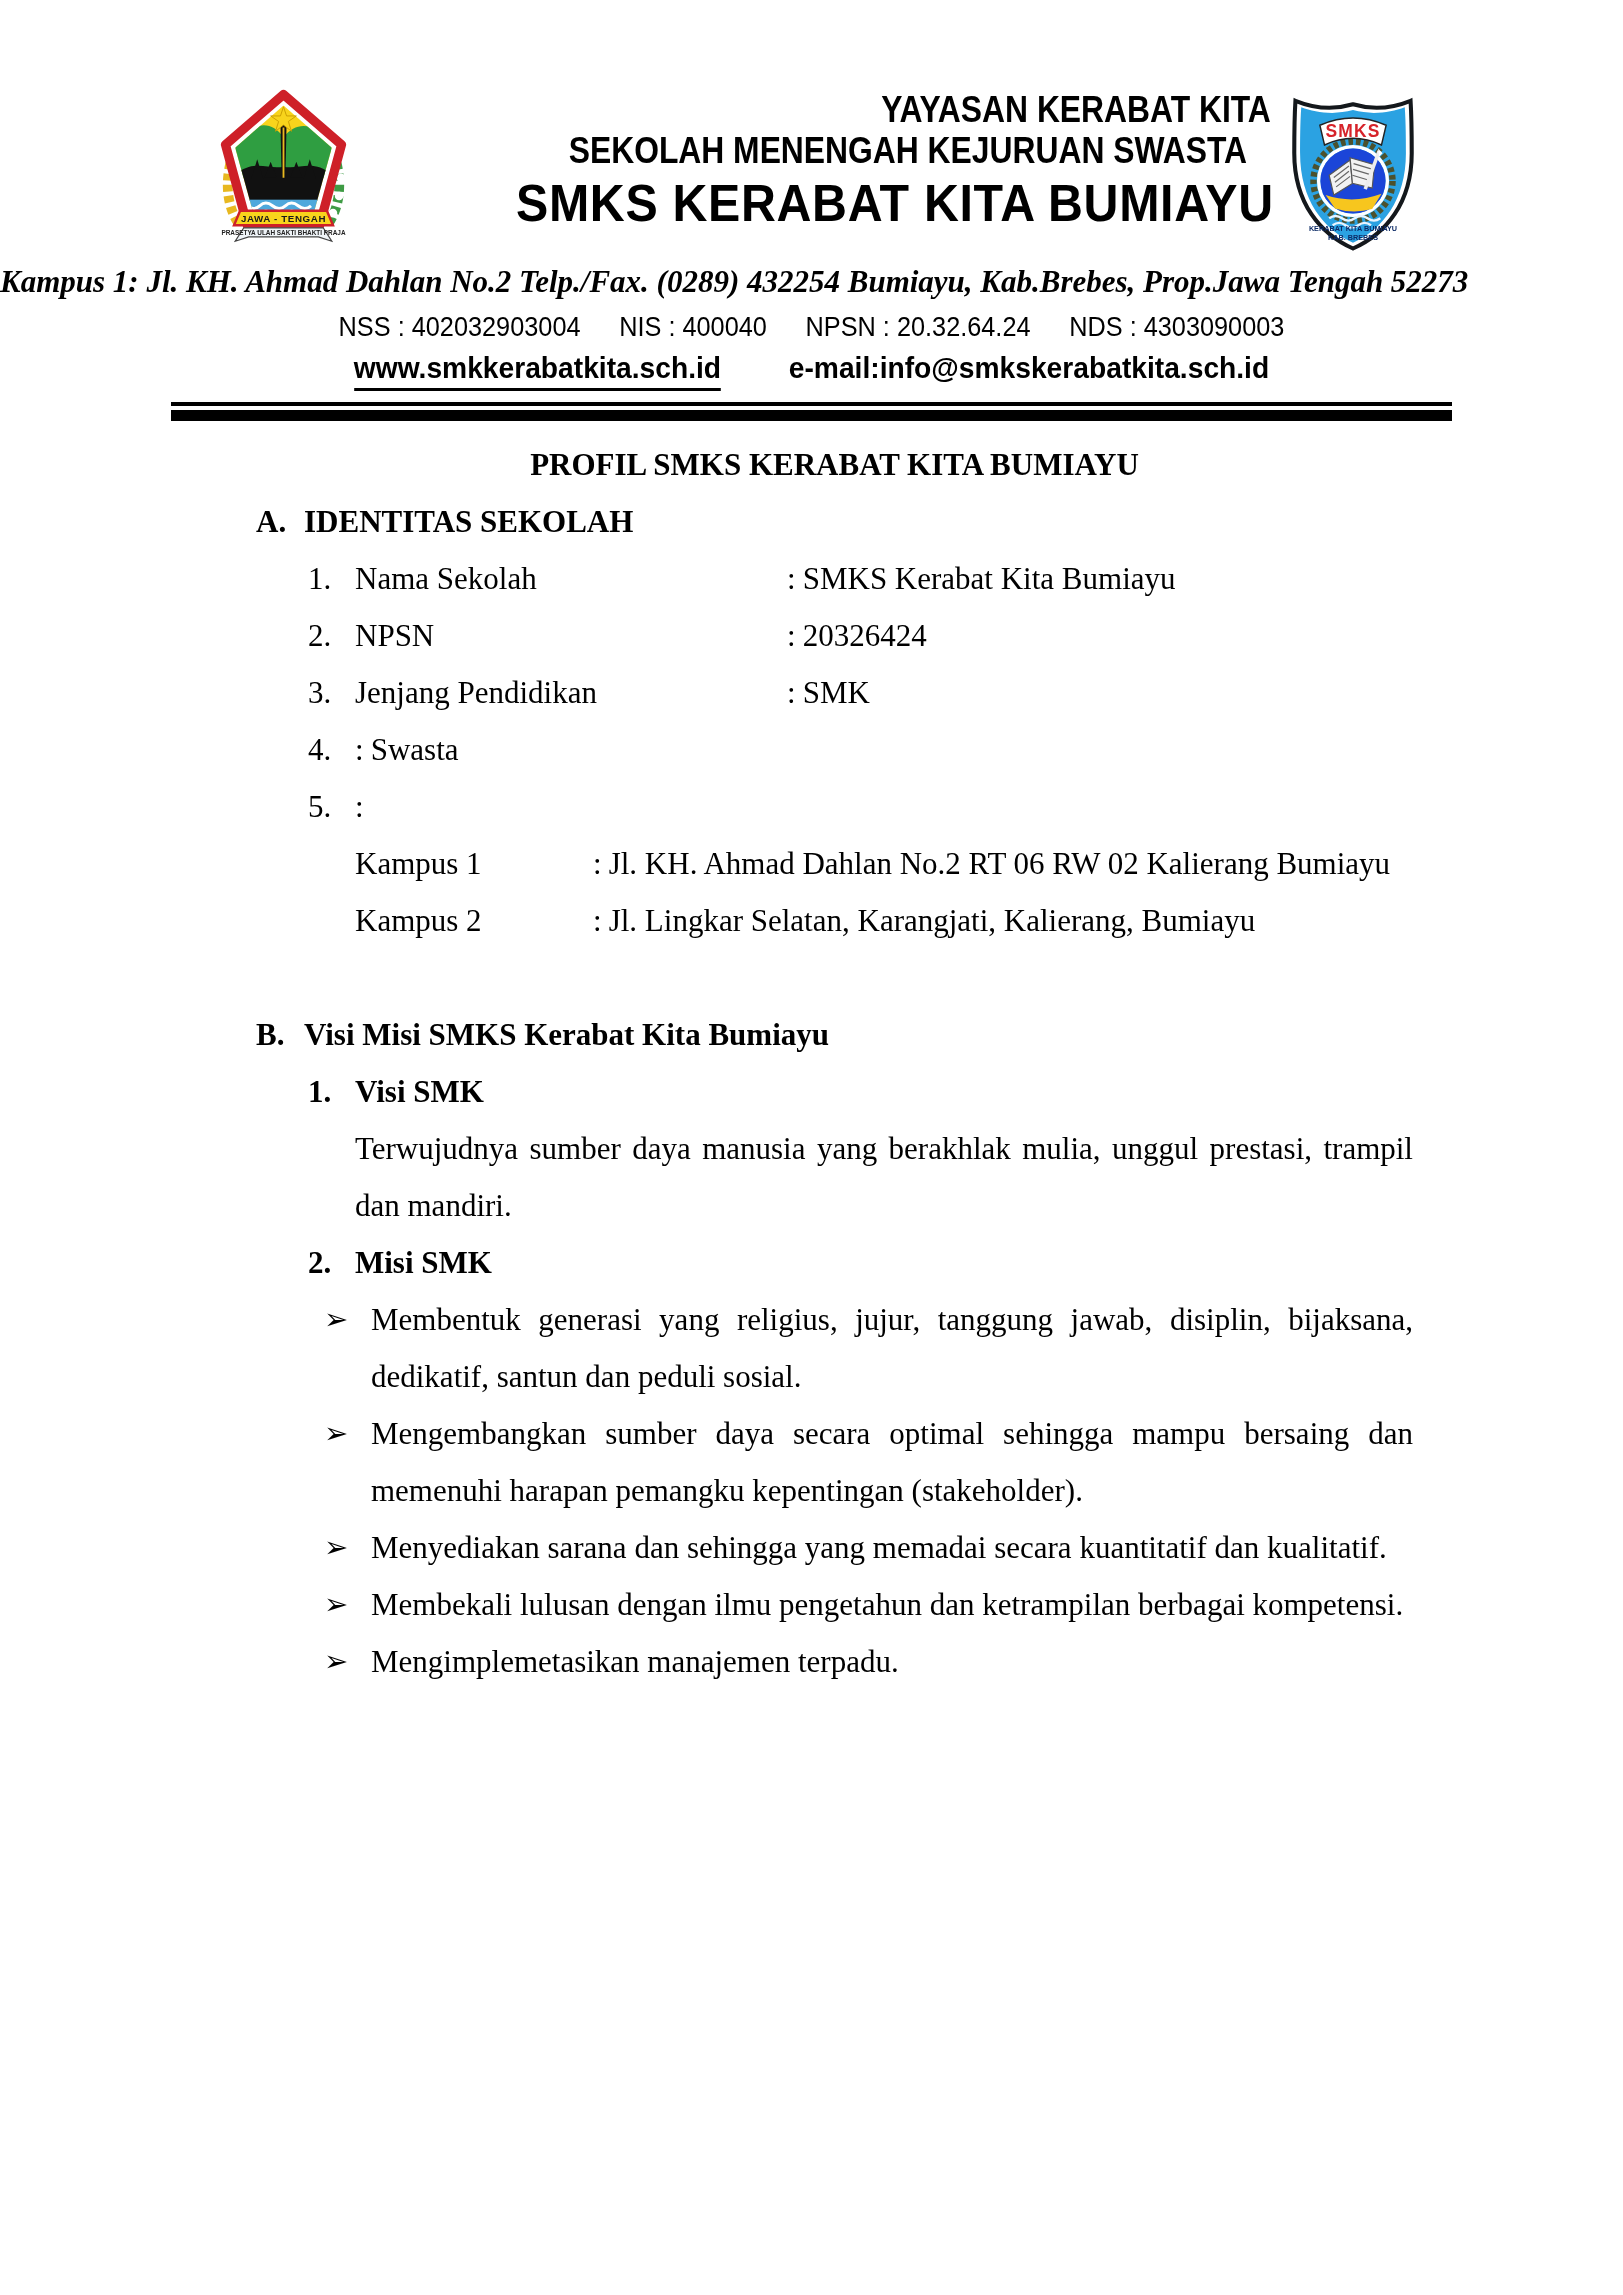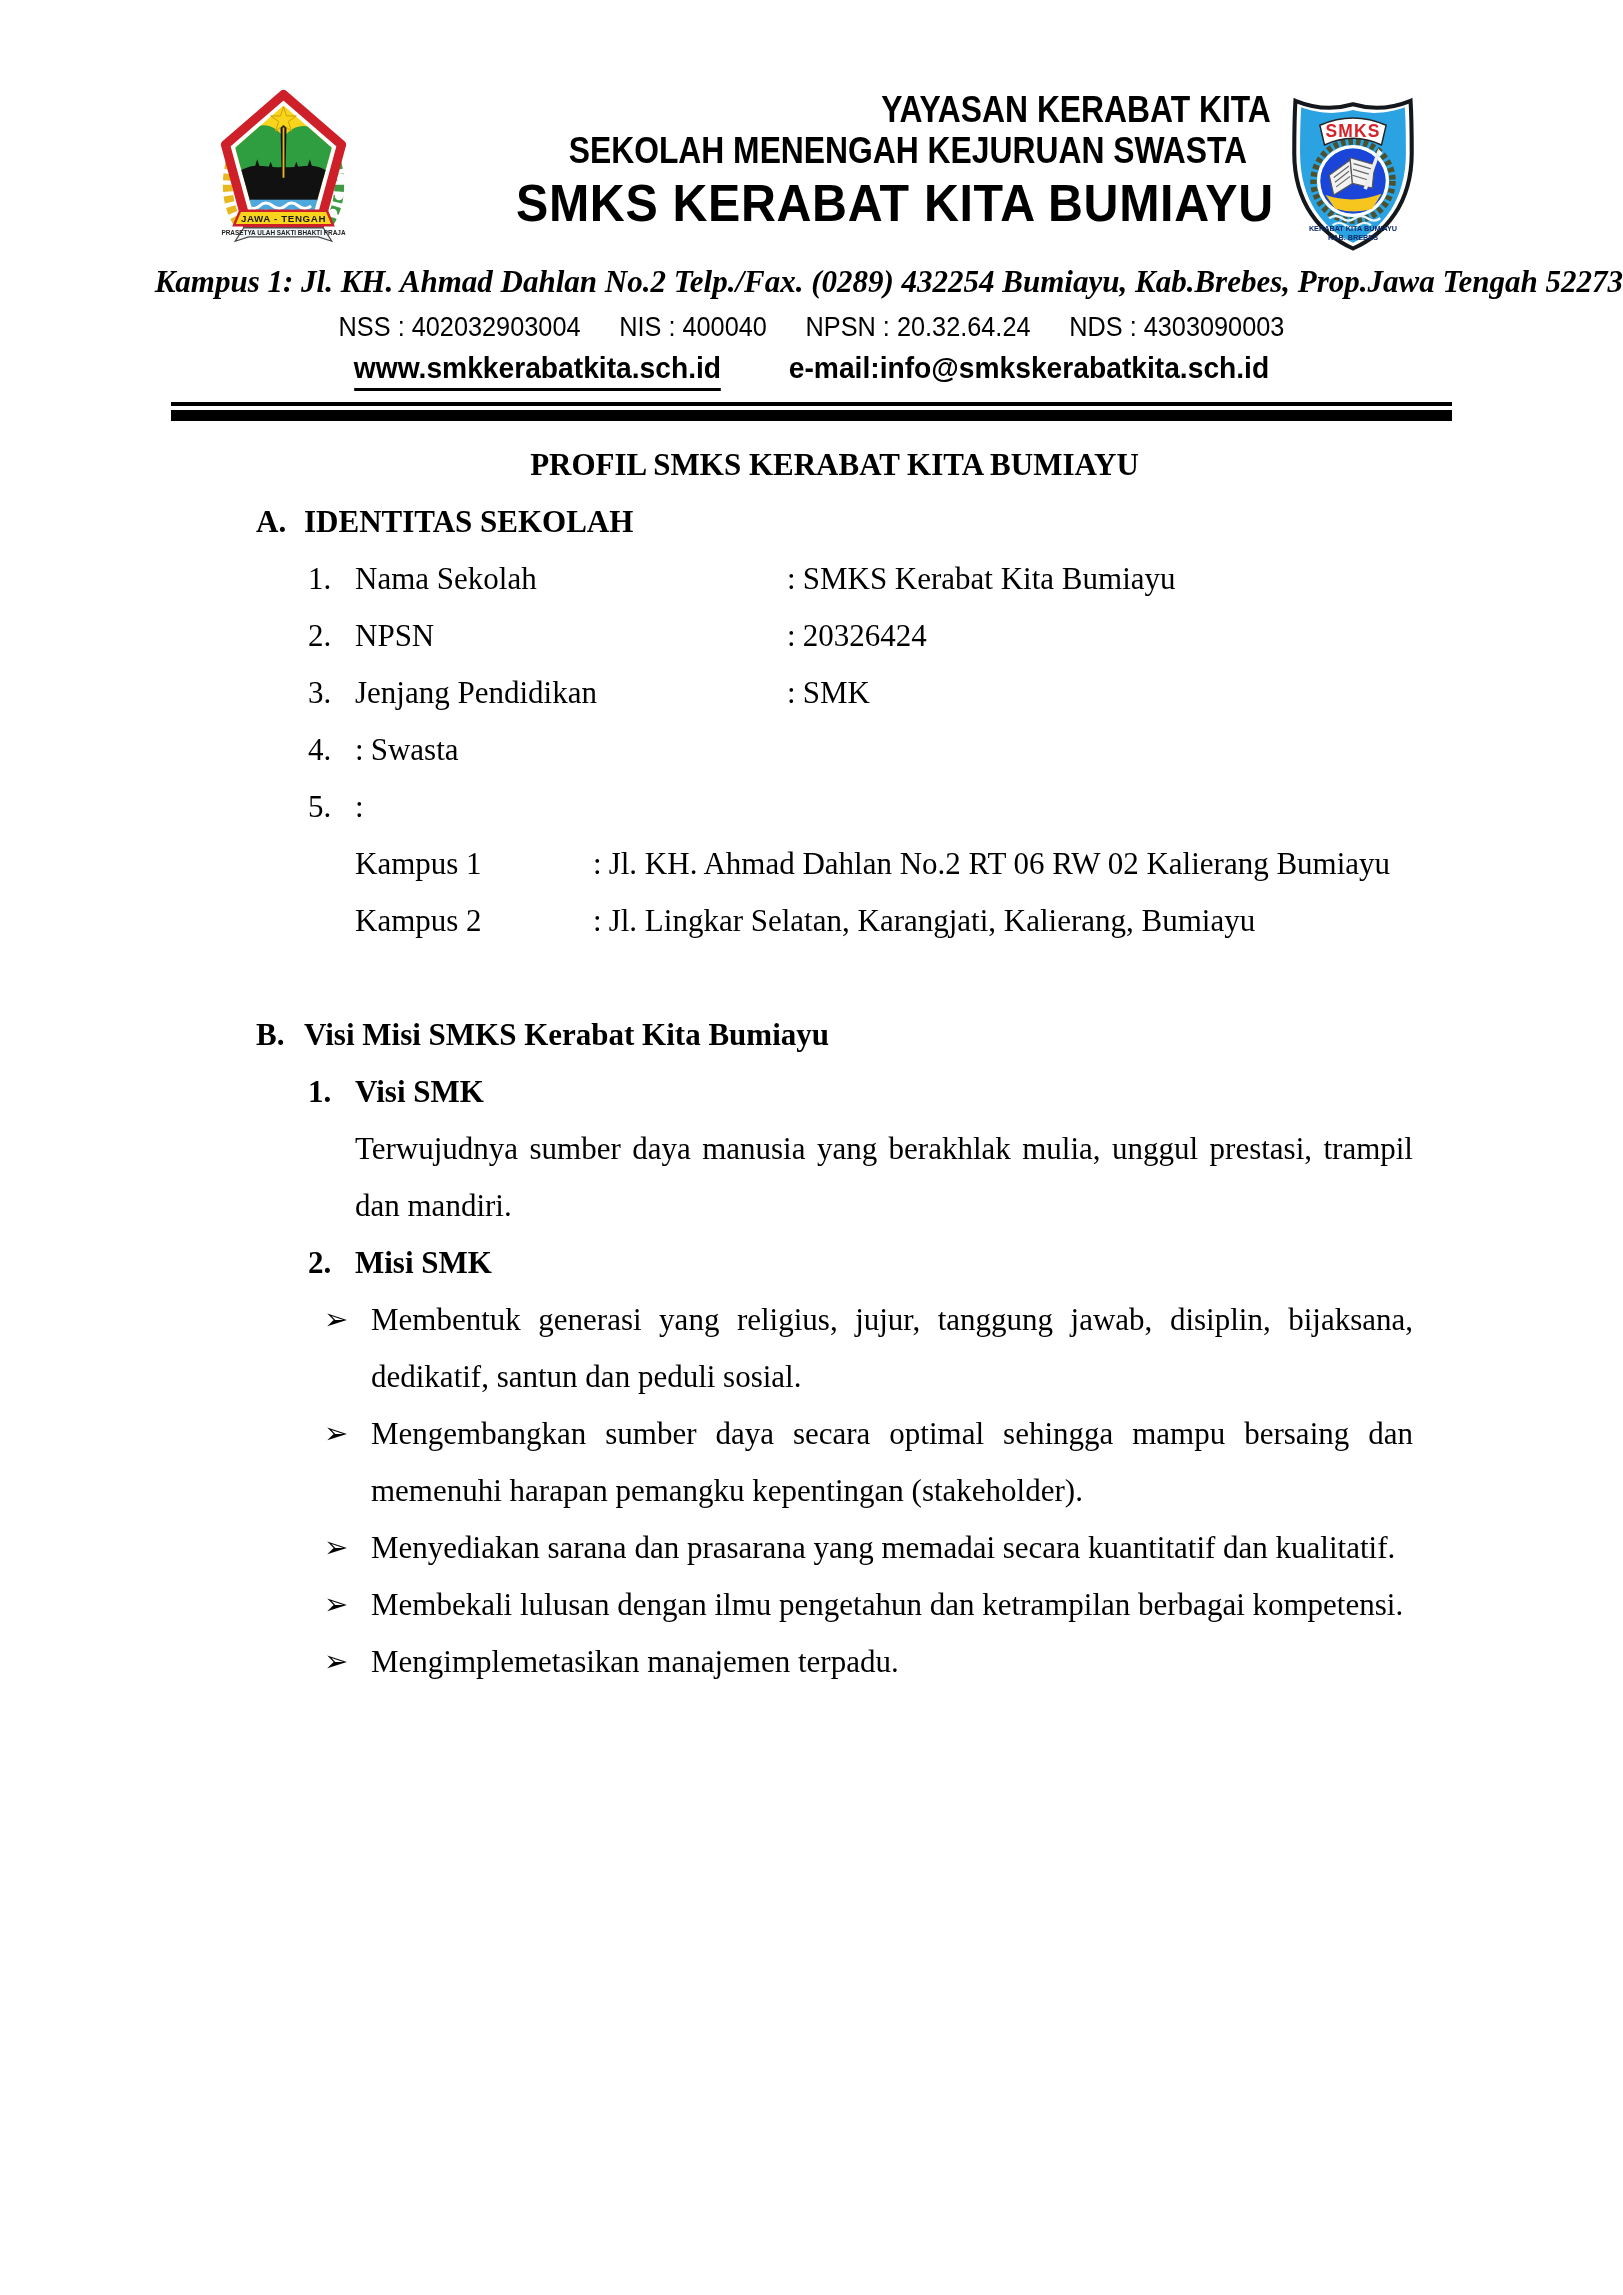--- a/index.html
+++ b/index.html
@@ -19,21 +19,21 @@
   .head-center{ position:absolute; left:50%; transform:translateX(-50%); top:11.8px; width:981px; text-align:right; font-family:"Liberation Sans", sans-serif; }
   .head-line1, .head-line2 {
     font-size:37px; font-weight:bold; line-height:41px; white-space:nowrap;
     display:inline-block; transform:scaleX(0.86); transform-origin:center;
   }
   .head-line3 {
     font-size:52px; font-weight:bold; line-height:55px; margin-top:5.2px; white-space:nowrap;
     display:inline-block; transform:scaleX(0.93); transform-origin:center; letter-spacing:0.7px;
   }
   .addr {
-    text-align:right; font-style:italic; font-weight:bold;
+    text-align:left; font-style:italic; font-weight:bold;
     font-size:31px; line-height:42px; white-space:nowrap;
     font-family:"Liberation Serif", serif;
   }
   .addr-first { margin-top:9.2px; }
   .nss-line {
     display:flex; justify-content:center; gap:42px; margin-top:6.5px;
     font-family:"Liberation Sans", sans-serif; font-size:27.5px; line-height:33px;
     transform:scaleX(0.92); transform-origin:center; white-space:nowrap;
   }
   .web-line {
@@ -233,21 +233,21 @@
     <div class="misi-item">
       <span class="misi-bullet">➢</span>
       <span class="misi-text">Membentuk generasi yang religius, jujur, tanggung jawab, disiplin, bijaksana, dedikatif, santun dan peduli sosial.</span>
     </div>
     <div class="misi-item">
       <span class="misi-bullet">➢</span>
       <span class="misi-text">Mengembangkan sumber daya secara optimal sehingga mampu bersaing dan memenuhi harapan pemangku kepentingan (stakeholder).</span>
     </div>
     <div class="misi-item">
       <span class="misi-bullet">➢</span>
-      <span class="misi-text">Menyediakan sarana dan prasarana yang memadai secara kuantitatif dan kualitatif.</span>
+      <span class="misi-text">Menyediakan sarana dan sehingga yang memadai secara kuantitatif dan kualitatif.</span>
     </div>
     <div class="misi-item">
       <span class="misi-bullet">➢</span>
       <span class="misi-text">Membekali lulusan dengan ilmu pengetahun dan ketrampilan berbagai kompetensi.</span>
     </div>
     <div class="misi-item">
       <span class="misi-bullet">➢</span>
       <span class="misi-text">Mengimplemetasikan manajemen terpadu.</span>
     </div>
 

